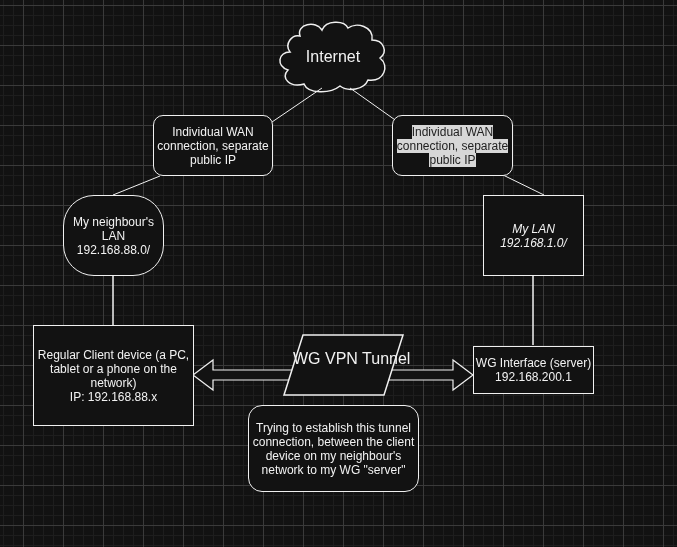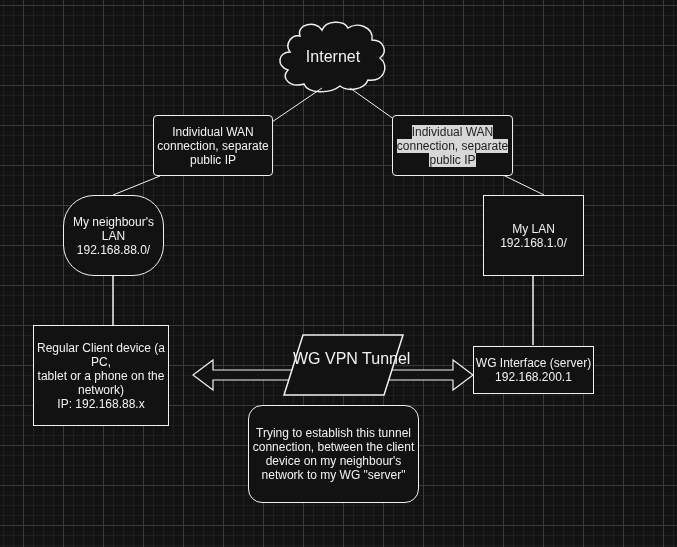--- a/index.html
+++ b/index.html
@@ -16,21 +16,21 @@
     font-family: "Liberation Sans", sans-serif;
     color:#f0f0f0;
   }
   svg.edges { position:absolute; left:0; top:0; }
   .node {
     position:absolute; box-sizing:border-box;
     display:flex; align-items:center; justify-content:center; text-align:center;
     font-size:12px; line-height:14px; color:#f2f2f2;
     background:#121212; border:1.5px solid #f0f0f0;
   }
-  .rounded { border-radius:4px; }
+  .rounded { border-radius:10px; }
   .node span { white-space:pre-line; display:block; }
   .hl { background:#d7d7d7; color:#222; }
   .hl-wrap { display:flex; flex-direction:column; align-items:center; }
   .hl-wrap span { display:inline; }
   .label-abs {
     position:absolute; font-size:16px; color:#f2f2f2; text-align:center;
     white-space:nowrap;
   }
 </style>
 </head>
@@ -72,37 +72,37 @@
     <span class="hl">public IP</span>
   </div>
 </div>
 
 <div class="node" style="left:63px; top:195px; width:101px; height:81px;border-radius:31px;">
   <span>My neighbour's
 LAN
 192.168.88.0/</span>
 </div>
 
-<div class="node" style="left:483px; top:195px; width:101px; height:81px;">
+<div class="node" style="left:483px; top:195px; width:101px; height:81px;font-style:italic;">
   <span>My LAN
 192.168.1.0/</span>
 </div>
 
-<div class="node" style="left:33px; top:325px; width:136px; height:101px;">
+<div class="node" style="left:33px; top:325px; width:161px; height:101px;">
   <span>Regular Client device (a PC,
 tablet or a phone on the
 network)
 IP: 192.168.88.x</span>
 </div>
 
 <div class="label-abs" style="left:293px; top:350px; width:100px;">WG VPN Tunnel</div>
 
 <div class="node" style="left:473px; top:346px; width:121px; height:48px;">
   <span>WG Interface (server)
 192.168.200.1</span>
 </div>
 
-<div class="node rounded" style="left:248px; top:405px; width:171px; height:98px; border-radius:14px;text-align:center;">
+<div class="node rounded" style="left:248px; top:405px; width:171px; height:87px; border-radius:14px;text-align:center;">
   <span>Trying to establish this tunnel
 connection, between the client
 device on my neighbour's
 network to my WG "server"</span>
 </div>
 
 </body></html>

